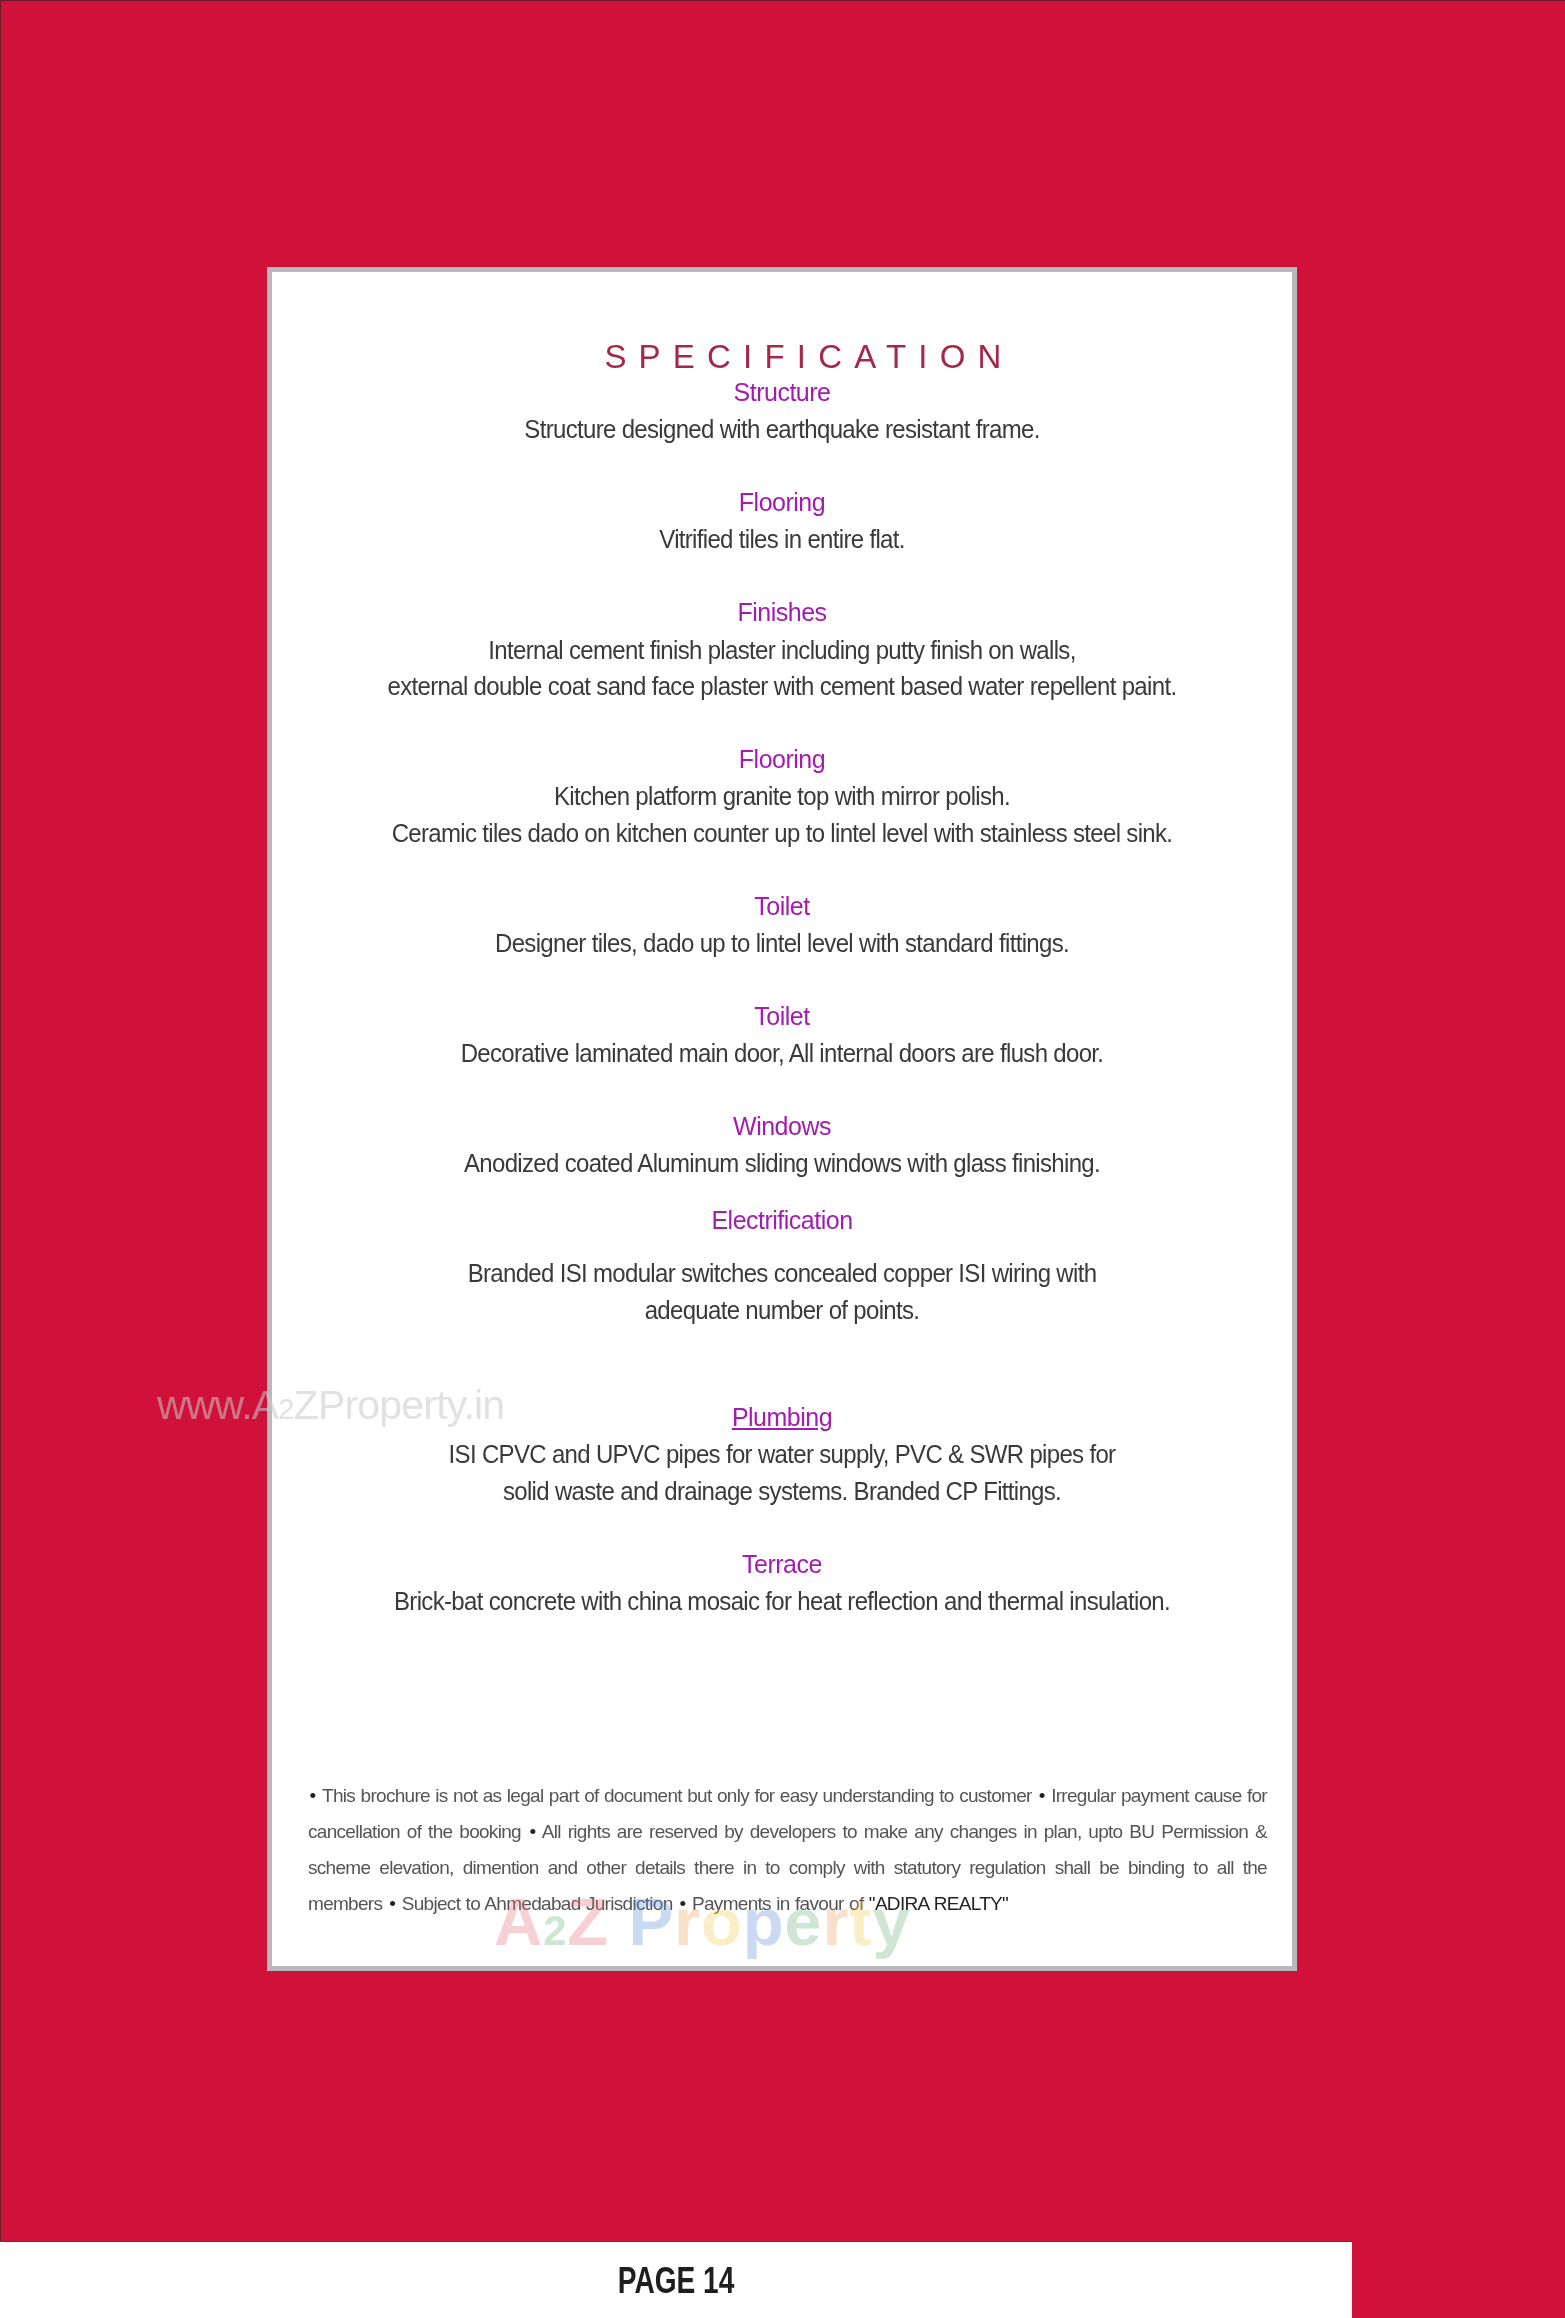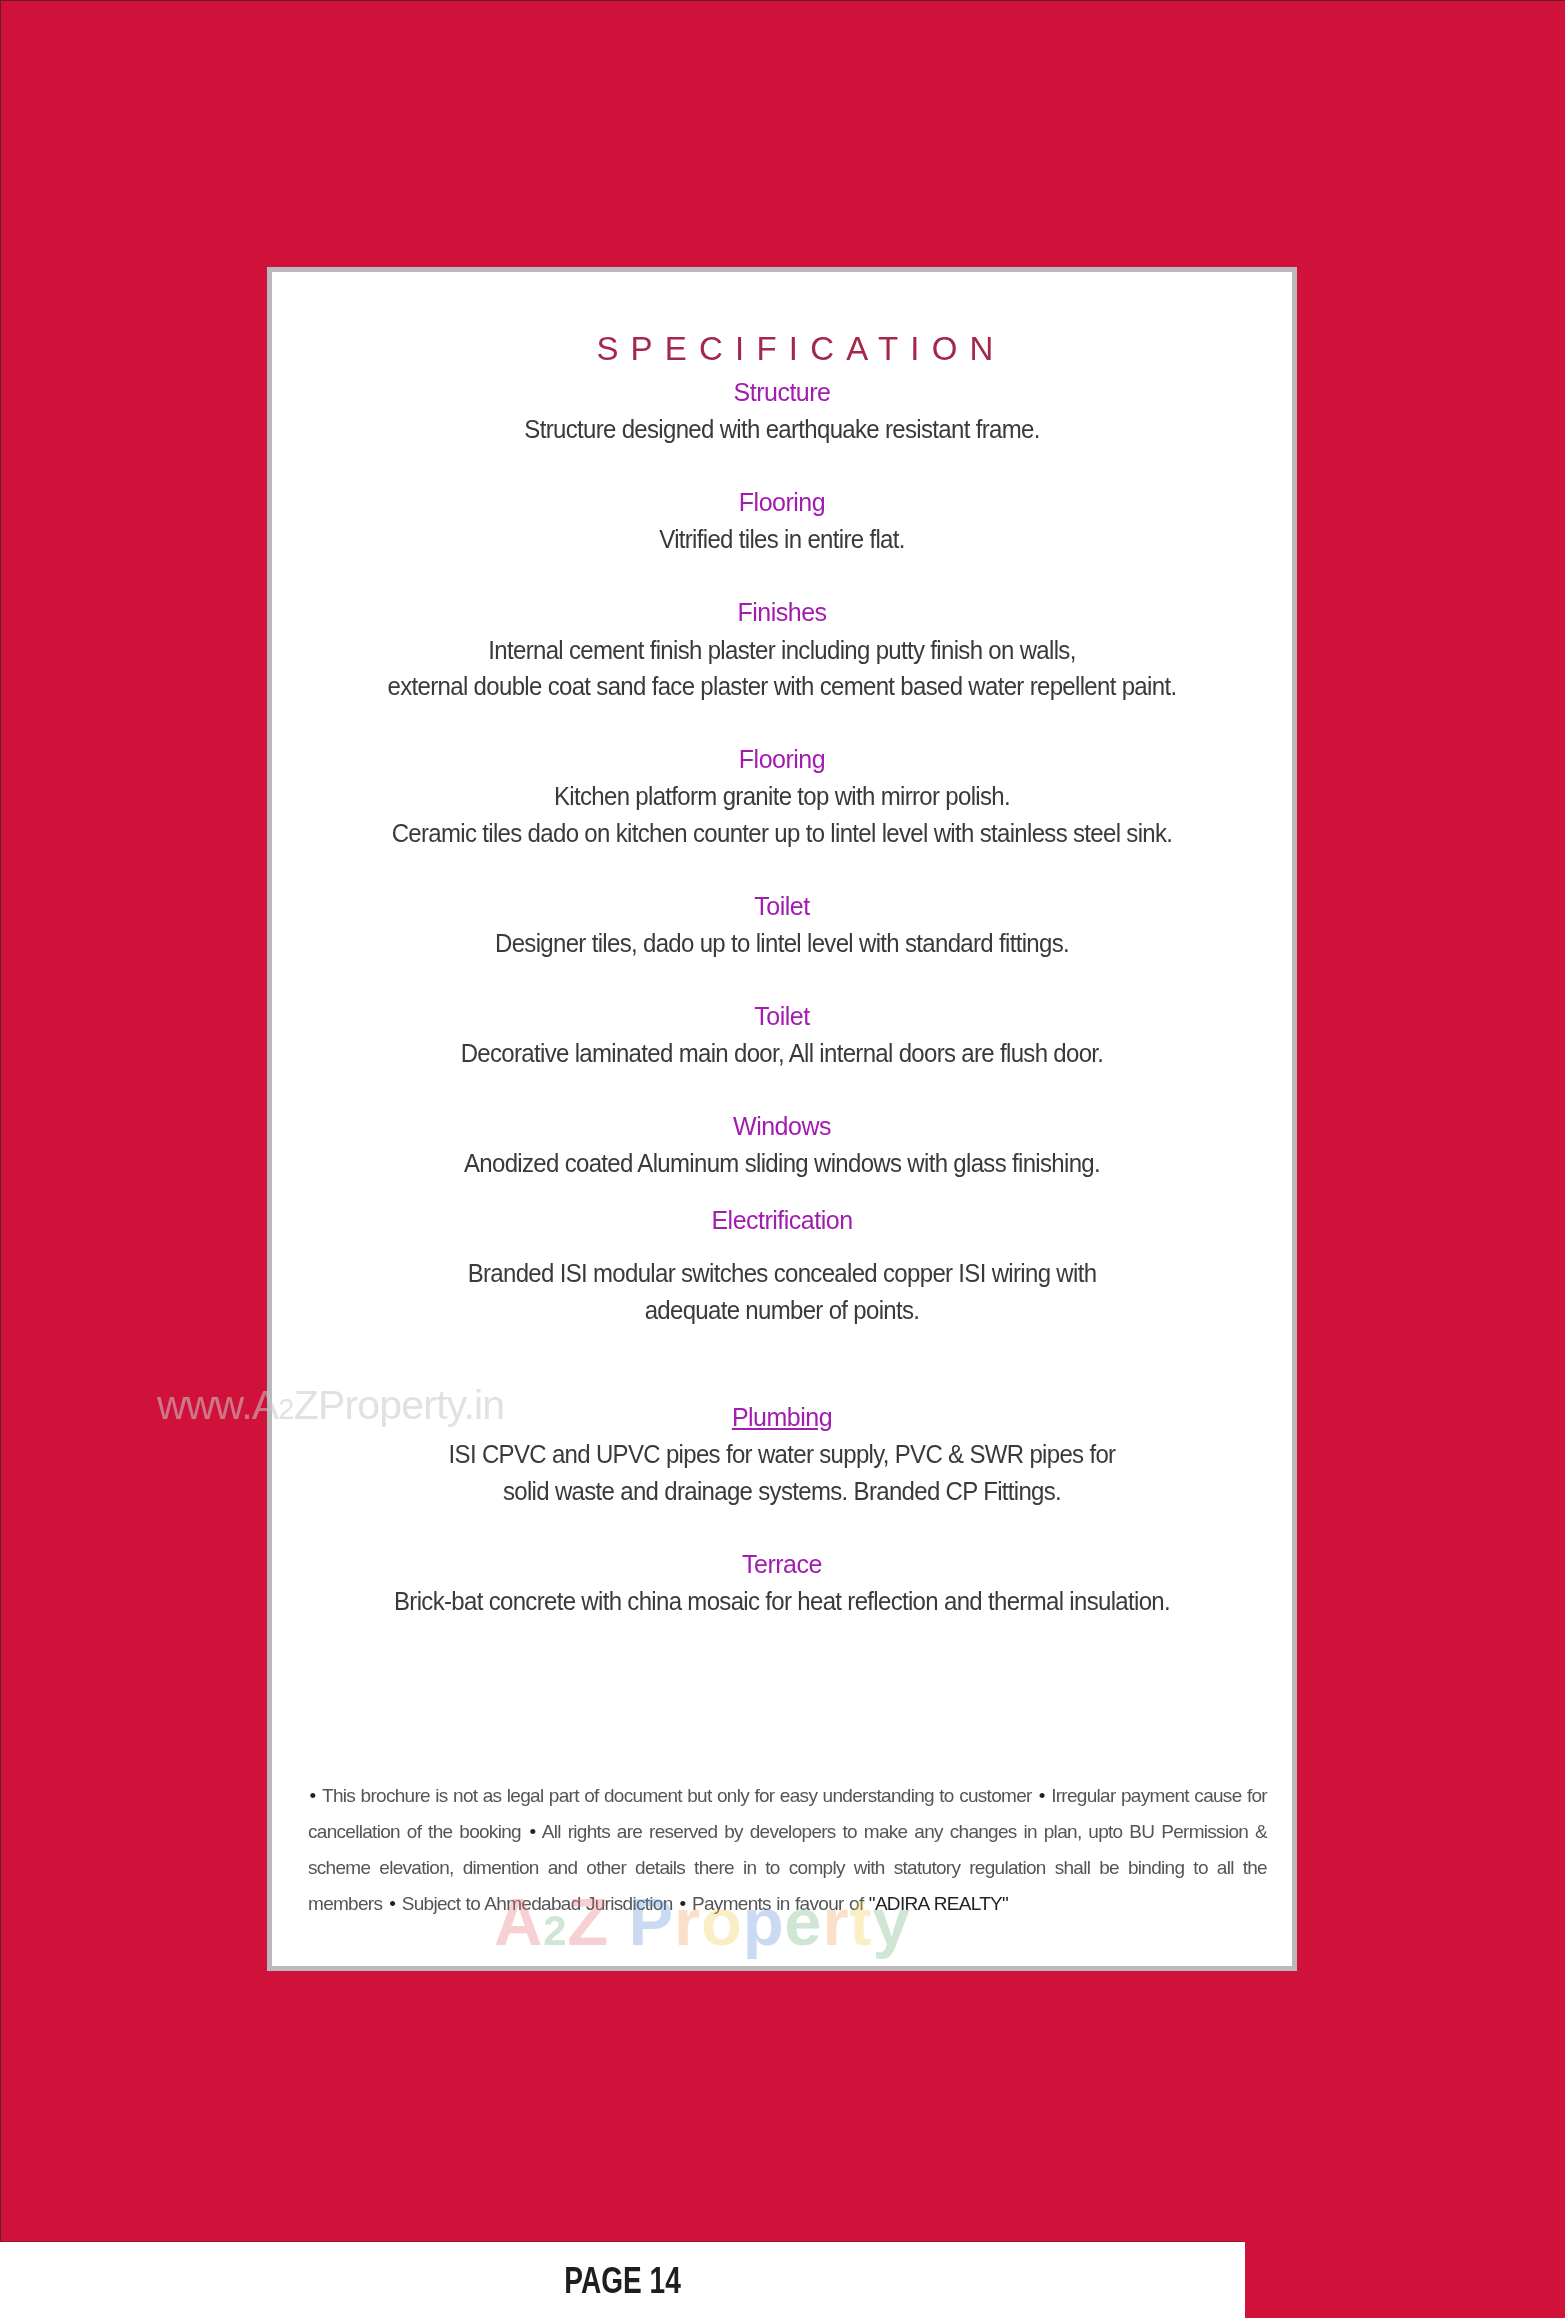--- a/index.html
+++ b/index.html
@@ -13,21 +13,21 @@
     border: 0.8px solid #6a1a2a; pointer-events: none;
   }
   .card {
     position: absolute; left: 267px; top: 267px; width: 1030px; height: 1704px;
     box-sizing: border-box; background: #ffffff;
     border: 5.7px solid #b9b9bd;
   }
   .abs { position: absolute; left: 0; width: 100%; text-align: center; }
   .section-heading {
     color: #a3284b; font-size: 33px; letter-spacing: 12.2px; font-weight: normal;
-    line-height: 39px; margin: 8px; padding-left: 11px;
+    line-height: 39px; margin: 16px; padding-left: 11px;
   }
   .spec-title {
     color: #a21caf; font-size: 25px; line-height: 33px; font-weight: normal;
     letter-spacing: -0.5px;
   }
   .spec-desc {
     color: #3a3a3a; font-size: 25px; line-height: 37px; font-weight: 300;
     letter-spacing: -0.7px; transform: scaleX(0.96);
   }
   .notes-body {
@@ -43,21 +43,21 @@
     letter-spacing: -0.8px; white-space: nowrap;
   }
   .watermark-url .sub2 { font-size: 29px; }
   .watermark-logo {
     position: absolute; left: 494px; top: 1885px;
     font-size: 67px; line-height: 73px; font-weight: bold; white-space: nowrap;
     opacity: 0.32; letter-spacing: 0.8px;
   }
   .watermark-logo .small2 { font-size: 42px; }
   .footer {
-    position: absolute; left: 0; top: 2241px; width: 1245px; height: 77px;
+    position: absolute; left: 0; top: 2241px; width: 1352px; height: 77px;
     background: #ffffff; border-top: 1.6px solid #9a1a30; box-sizing: border-box;
   }
   .footer-label {
     position: absolute; left: 0; top: 18px; width: 100%; text-align: center;
     font-size: 36px; font-weight: bold; color: #1e1e1e; line-height: 41px;
     transform: scaleX(0.78); letter-spacing: 0px;
   }
 </style>
 </head>
 <body>

